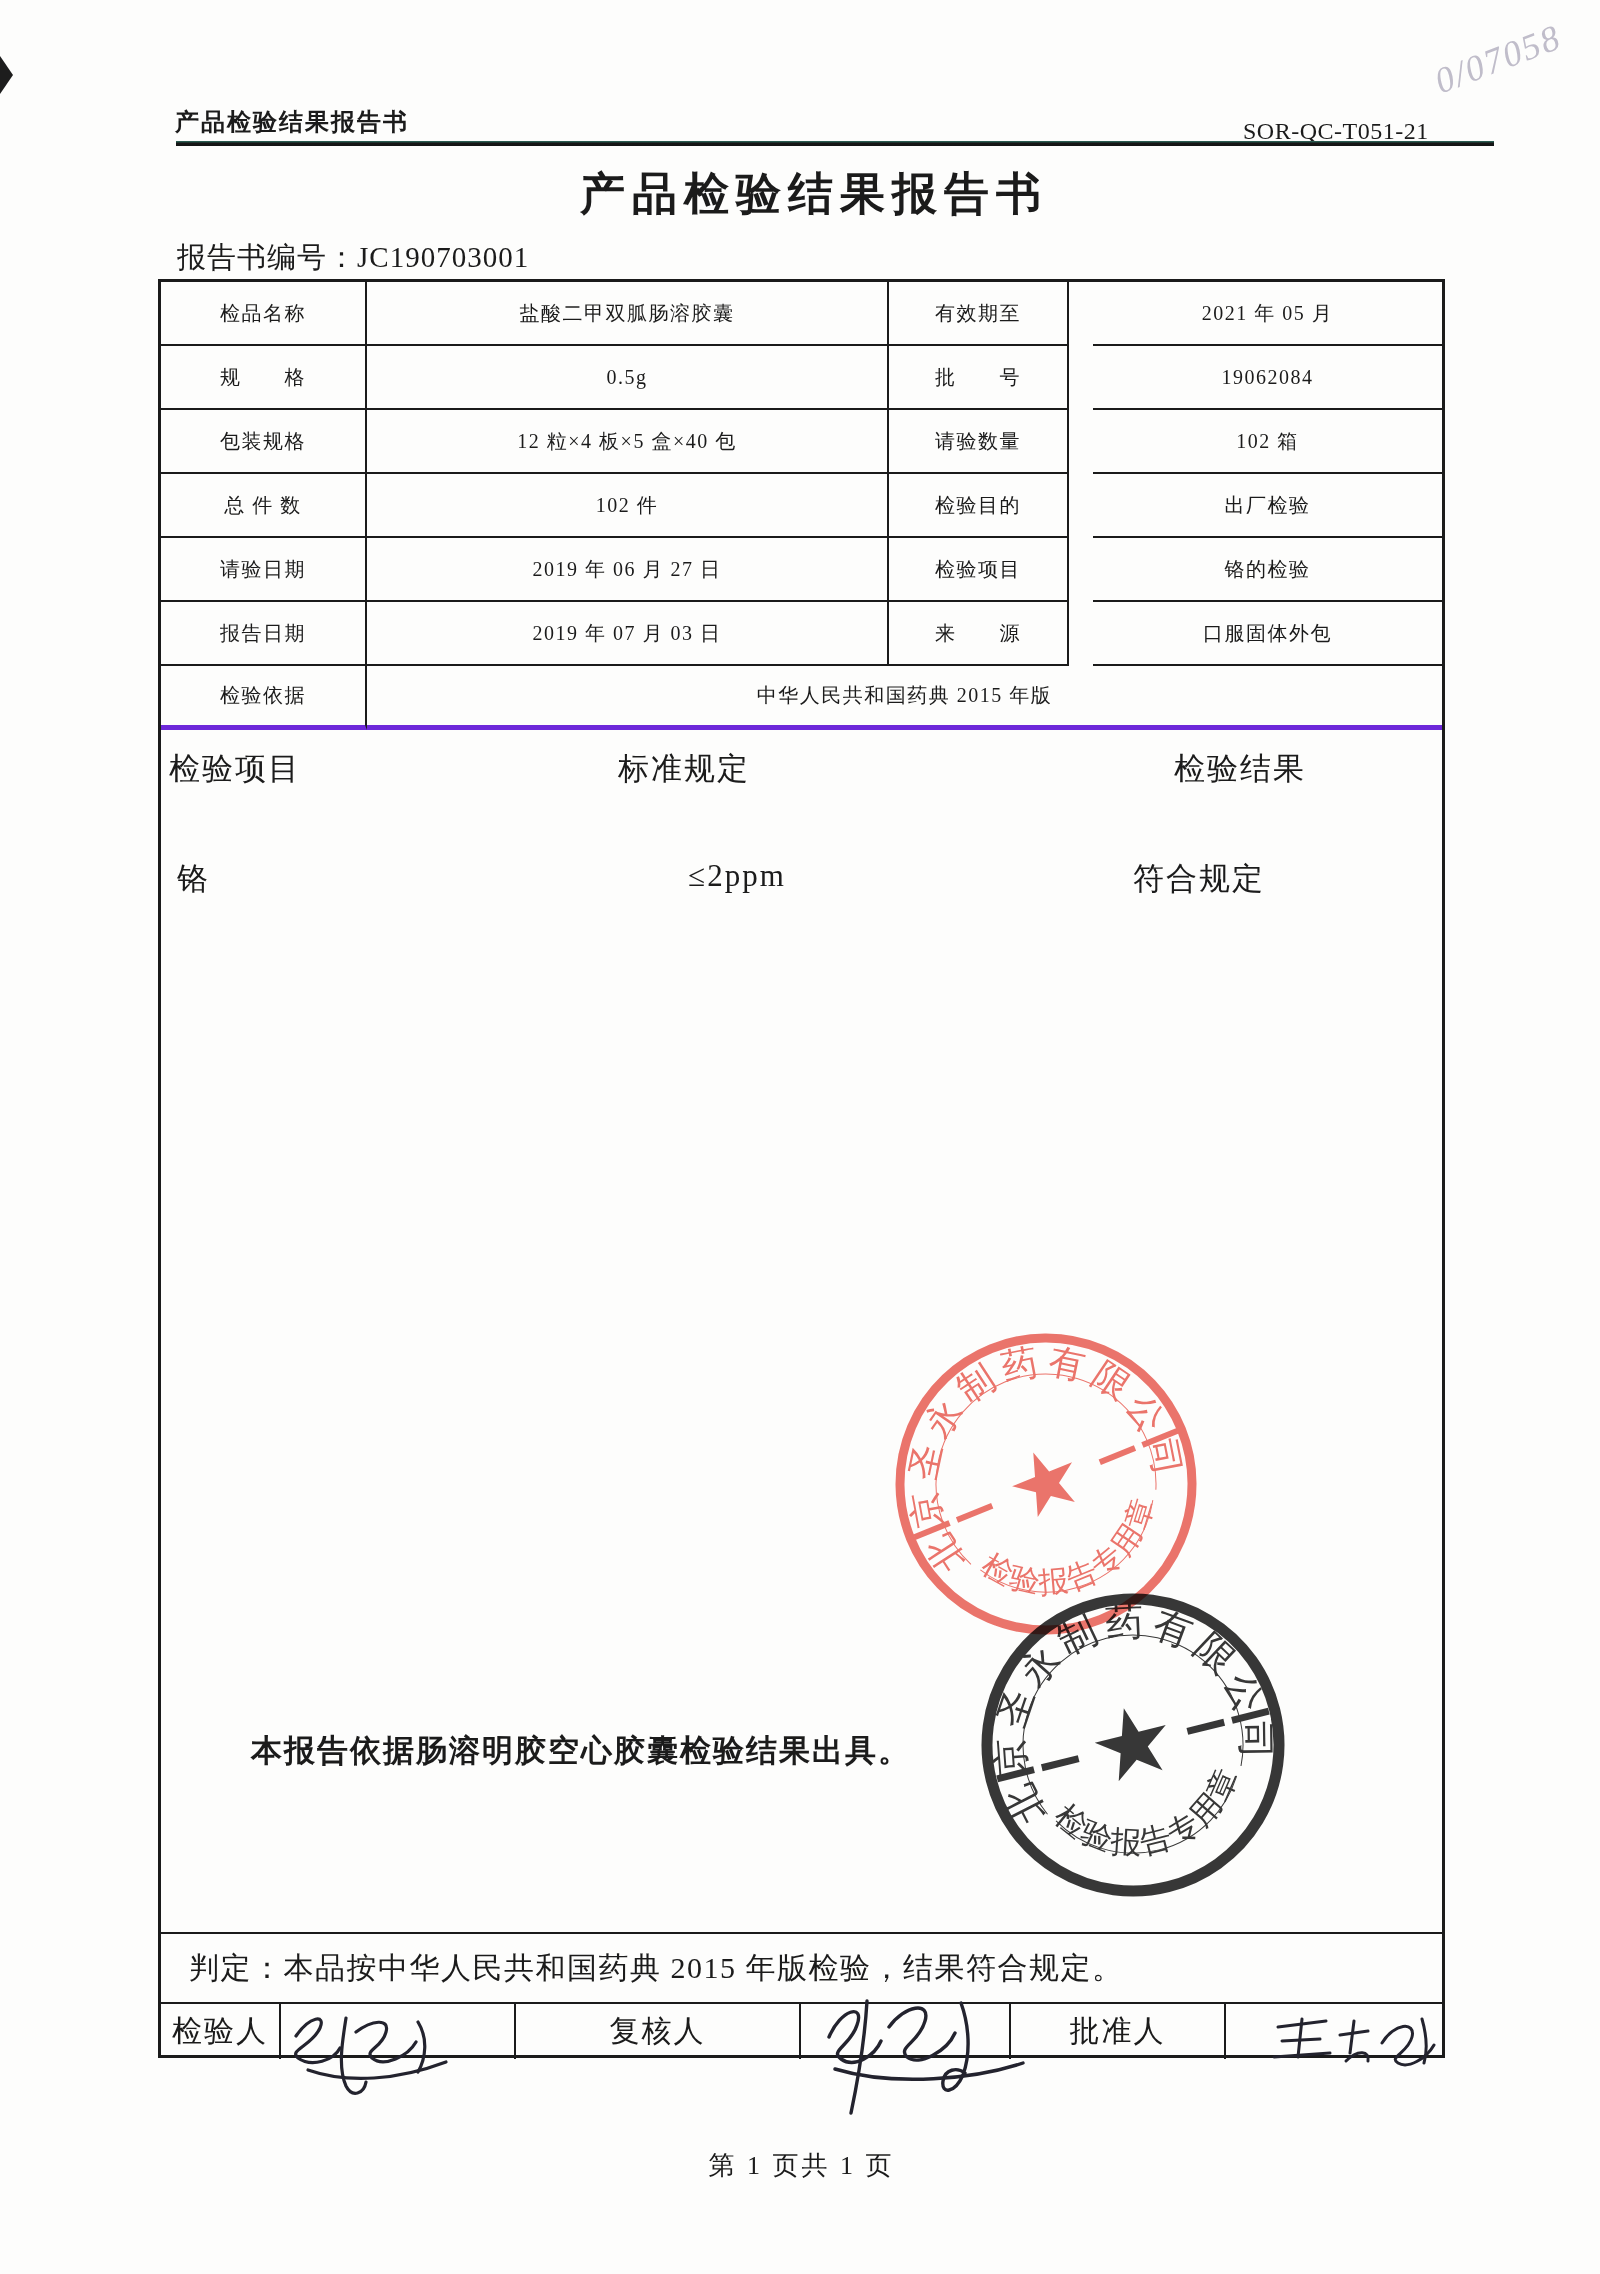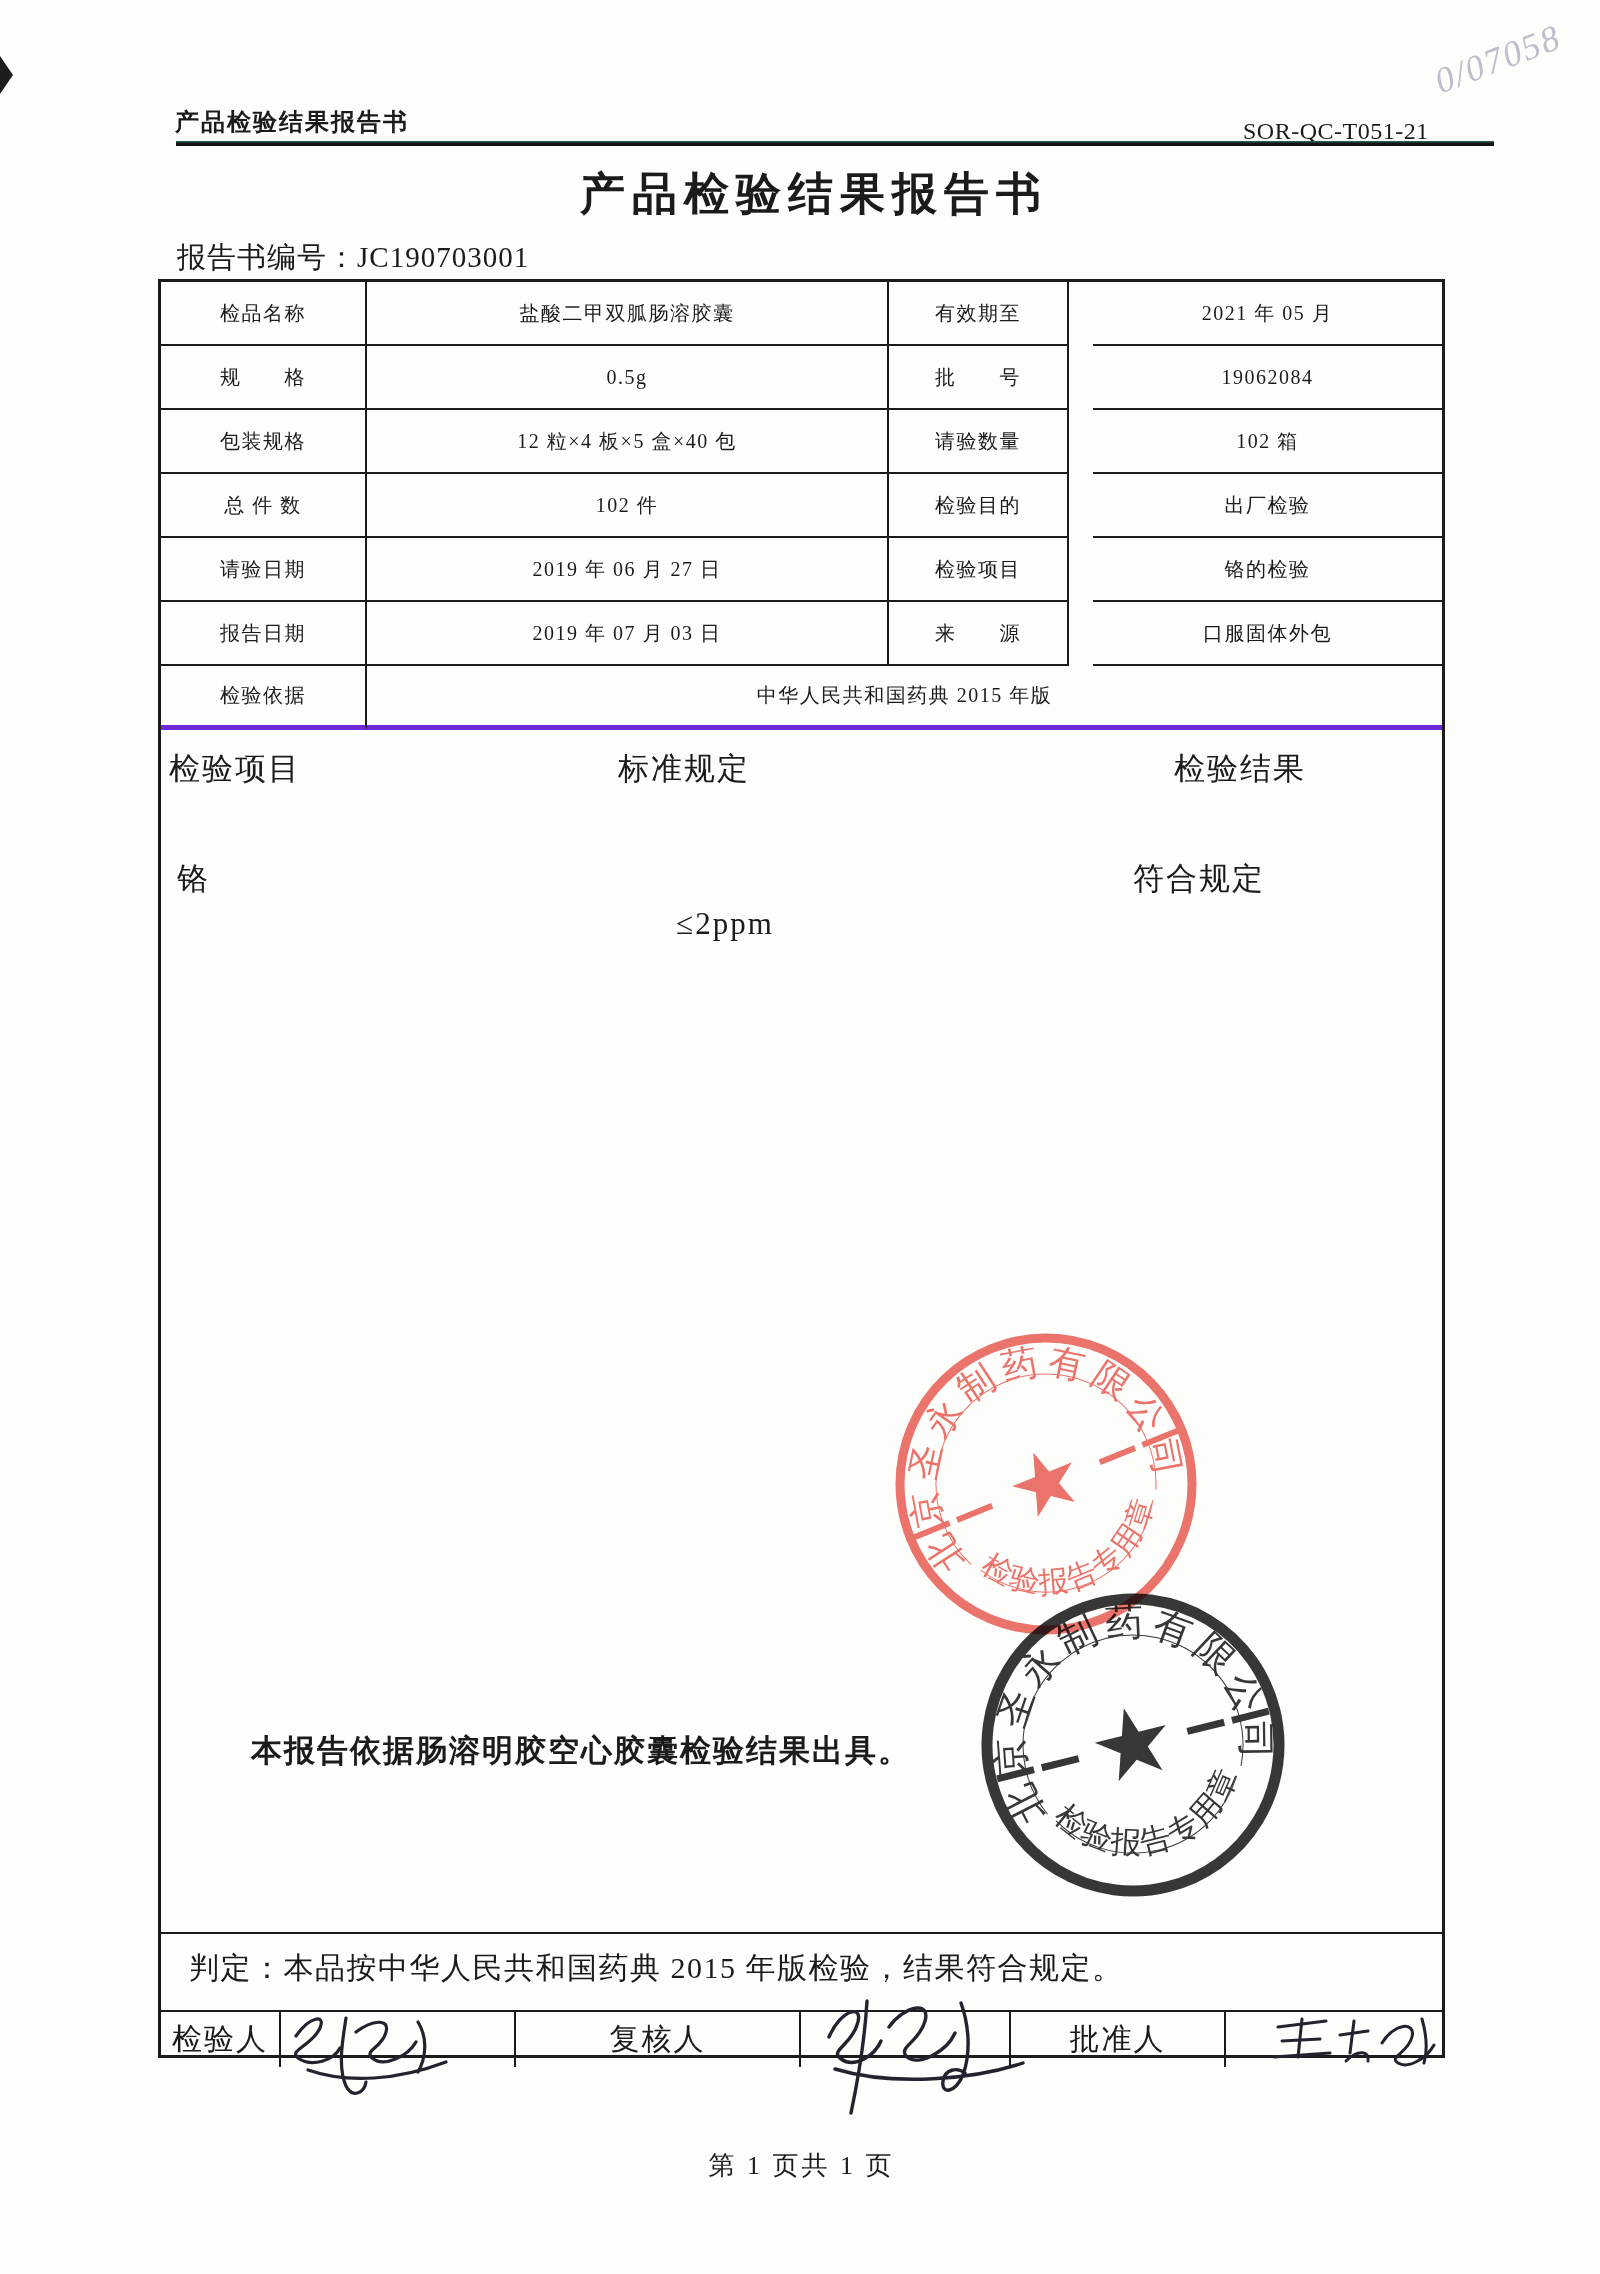--- a/index.html
+++ b/index.html
@@ -59,21 +59,21 @@
   .res-hdr, .res-val { position:absolute; font-size:31px; letter-spacing:2px; white-space:nowrap; }
   .centered { transform:translateX(-50%); }
   .res-note {
     position:absolute; left:90px; top:1000px; font-size:31px; letter-spacing:2px; white-space:nowrap;font-weight:bold;
   }
   .conclusion-row {
     border-top:2px solid #1b1b1b; height:70px; line-height:67px;
     font-size:30px; letter-spacing:1.5px; padding-left:28px; white-space:nowrap;
   }
   .sig-row {
-    border-top:2px solid #1b1b1b; height:57px; display:flex;margin-top:8px;
+    border-top:2px solid #1b1b1b; height:57px; display:flex;
   }
   .sig-cell {
     border-right:2px solid #1b1b1b; height:100%;
     display:flex; align-items:center; justify-content:center;
     font-size:30px; letter-spacing:2px;
   }
   .sig-cell.blank { justify-content:flex-start; }
   .sig-cell:last-child { border-right:none; }
   .w1{width:120px;} .w2{width:235px;} .w3{width:285px;} .w4{width:210px;} .w5{width:215px;} .w6{flex:1;}
   .stamp { position:absolute; mix-blend-mode:multiply; }
@@ -139,21 +139,21 @@
       <div class="cell thick-bottom">检验依据</div>
       <div class="cell span3 thick-bottom">中华人民共和国药典 2015 年版</div>
     </div>
 
     <div class="results-area">
       <div class="res-hdr" style="left:8px; top:18px;">检验项目</div>
       <div class="res-hdr centered" style="left:523px; top:18px;">标准规定</div>
       <div class="res-hdr centered" style="left:1079px; top:18px;">检验结果</div>
 
       <div class="res-val" style="left:16px; top:128px;">铬</div>
-      <div class="res-val centered" style="left:564px; top:128px;margin-top:48px;">≤2ppm</div>
+      <div class="res-val centered" style="left:576px; top:128px;">≤2ppm</div>
       <div class="res-val centered" style="left:1038px; top:128px;">符合规定</div>
 
       <div class="res-note">本报告依据肠溶明胶空心胶囊检验结果出具。</div>
     </div>
 
     <div class="conclusion-row">判定：本品按中华人民共和国药典 2015 年版检验，结果符合规定。</div>
 
     <div class="sig-row">
       <div class="sig-cell w1">检验人</div>
       <div class="sig-cell blank w2"></div>

